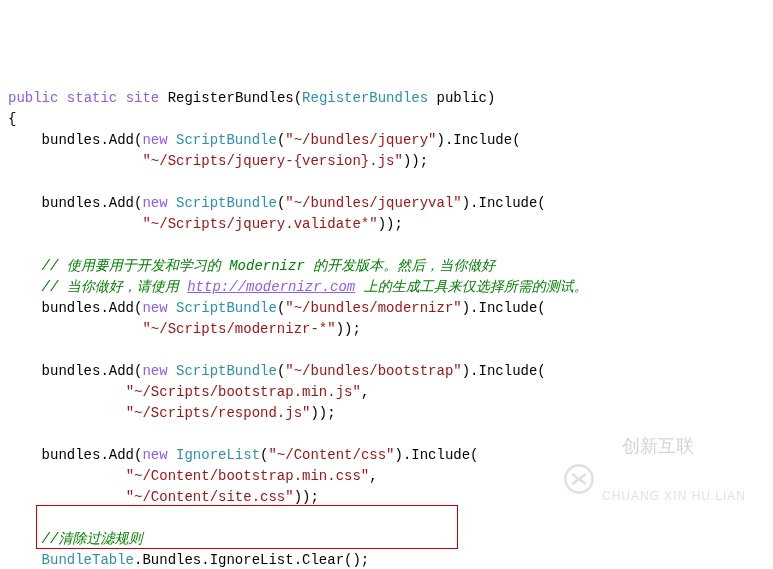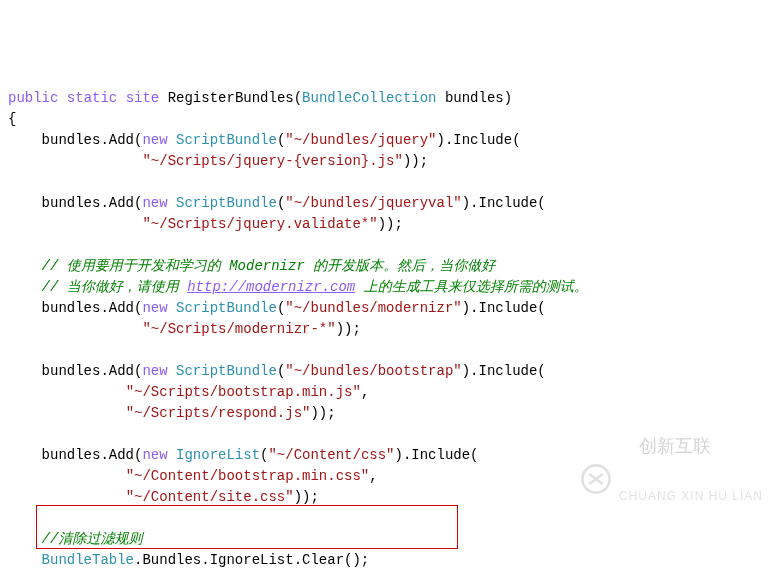--- a/index.html
+++ b/index.html
@@ -23,41 +23,41 @@
   .cmt { color: #008000; font-style: italic; }
   .lnk { color: #8b5cf6; text-decoration: underline; }
   .highlight-box {
     position: absolute;
     border: 1px solid #d00000;
     z-index: 5;
     pointer-events: none;
   }
   .watermark {
     position: absolute;
-    right: 10px;
+    right: 27px;
     bottom: 10px;
     opacity: 0.25;
     font-family: "Microsoft YaHei", sans-serif;
     font-size: 18px;
     color: #555;
     display: flex;
     align-items: center;
     gap: 6px;
     pointer-events: none;
     z-index: 10;
   }
   .watermark svg { width: 34px; height: 34px; }
   .wm-sub { font-size: 12px; letter-spacing: 1px; display:block; color:#888; }
 </style>
 </head>
 <body>
 
 
 
-<div><span class="kw">public</span> <span class="kw">static</span> <span class="kw">site</span><span> RegisterBundles(</span><span class="type">BundleCollection</span><span> bundles)</span>
+<div><span class="kw">public</span> <span class="kw">static</span> <span class="kw">site</span><span> RegisterBundles(</span><span class="type">RegisterBundles</span><span> public)</span>
 <span>{</span>
 <span>    bundles.Add(</span><span class="kw">new</span> <span class="type">ScriptBundle</span><span>(</span><span class="str">"~/bundles/jquery"</span><span>).Include(</span>
                 <span class="str">"~/Scripts/jquery-{version}.js"</span><span>));</span>
 
 <span>    bundles.Add(</span><span class="kw">new</span> <span class="type">ScriptBundle</span><span>(</span><span class="str">"~/bundles/jqueryval"</span><span>).Include(</span>
                 <span class="str">"~/Scripts/jquery.validate*"</span><span>));</span>
 
     <span class="cmt">// 使用要用于开发和学习的 Modernizr 的开发版本。然后，当你做好</span>
     <span class="cmt">// 当你做好，请使用 </span><span class="cmt lnk">http://modernizr.com</span><span class="cmt"> 上的生成工具来仅选择所需的测试。</span>
 <span>    bundles.Add(</span><span class="kw">new</span> <span class="type">ScriptBundle</span><span>(</span><span class="str">"~/bundles/modernizr"</span><span>).Include(</span>

